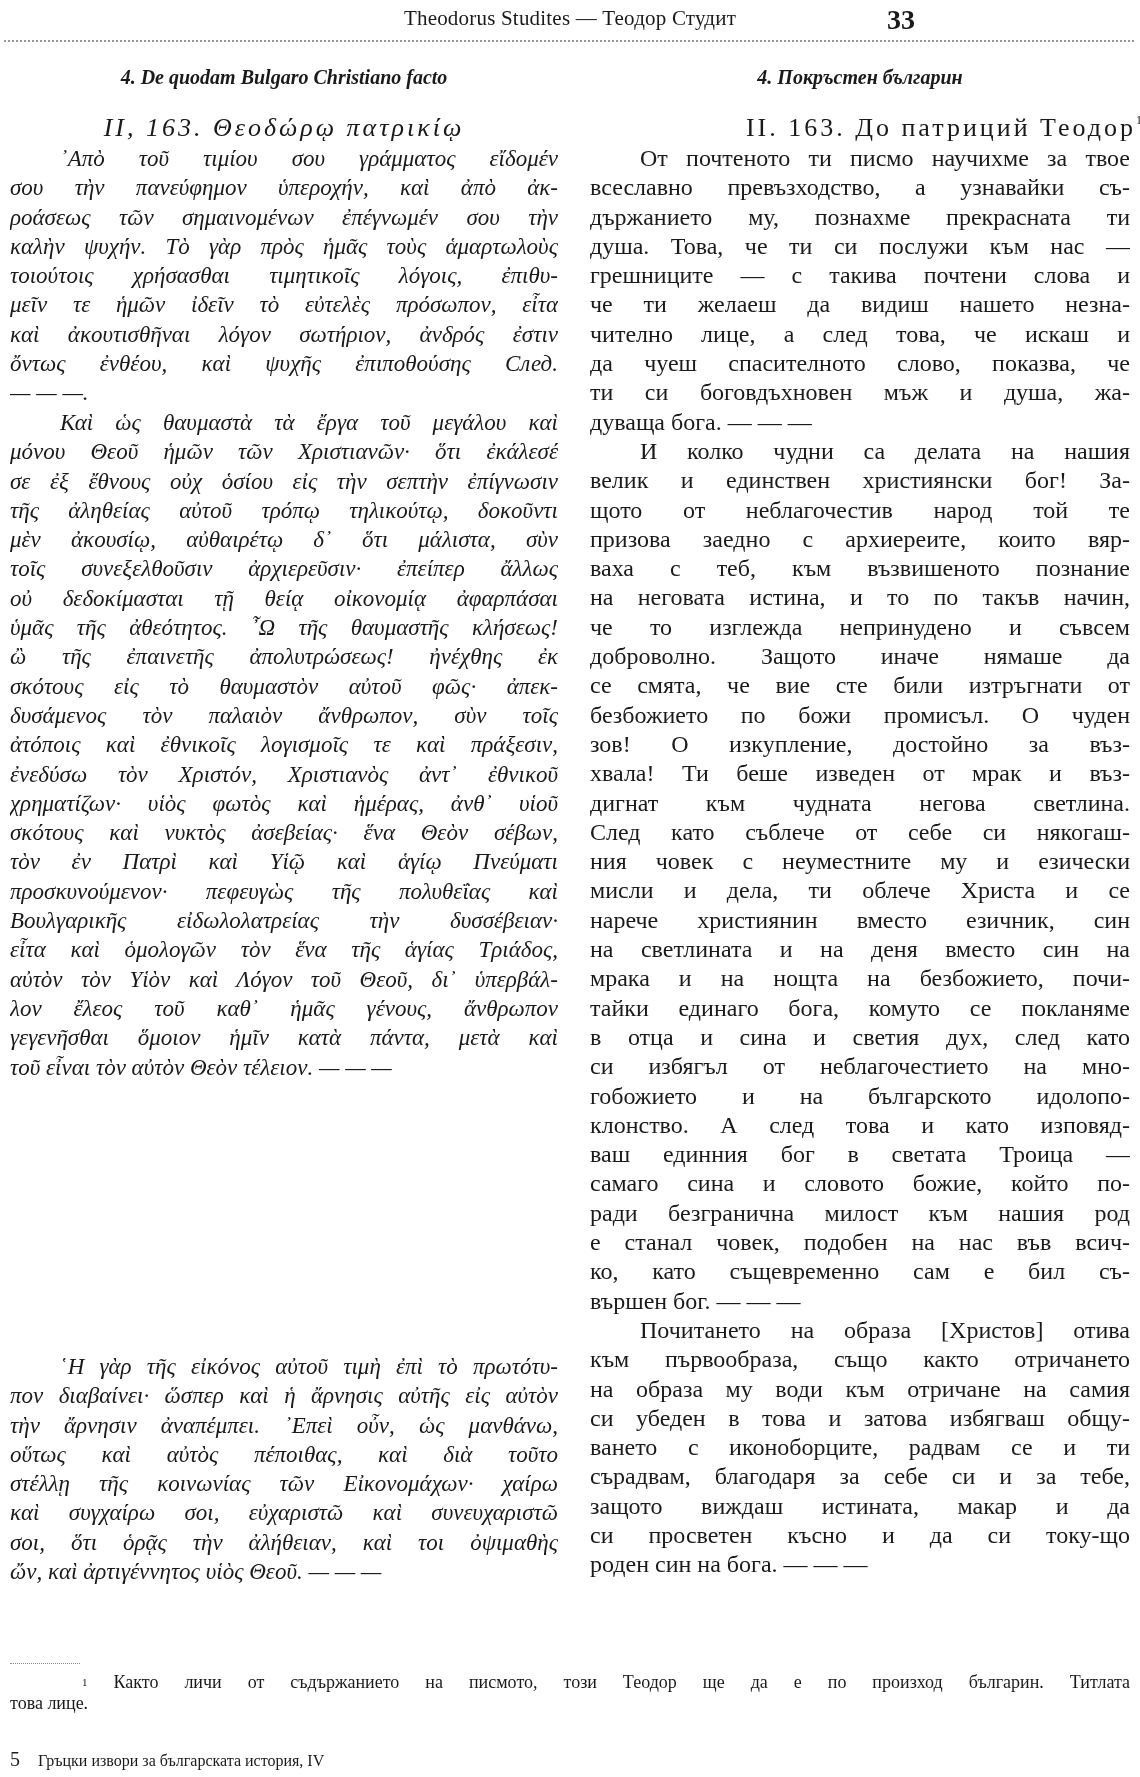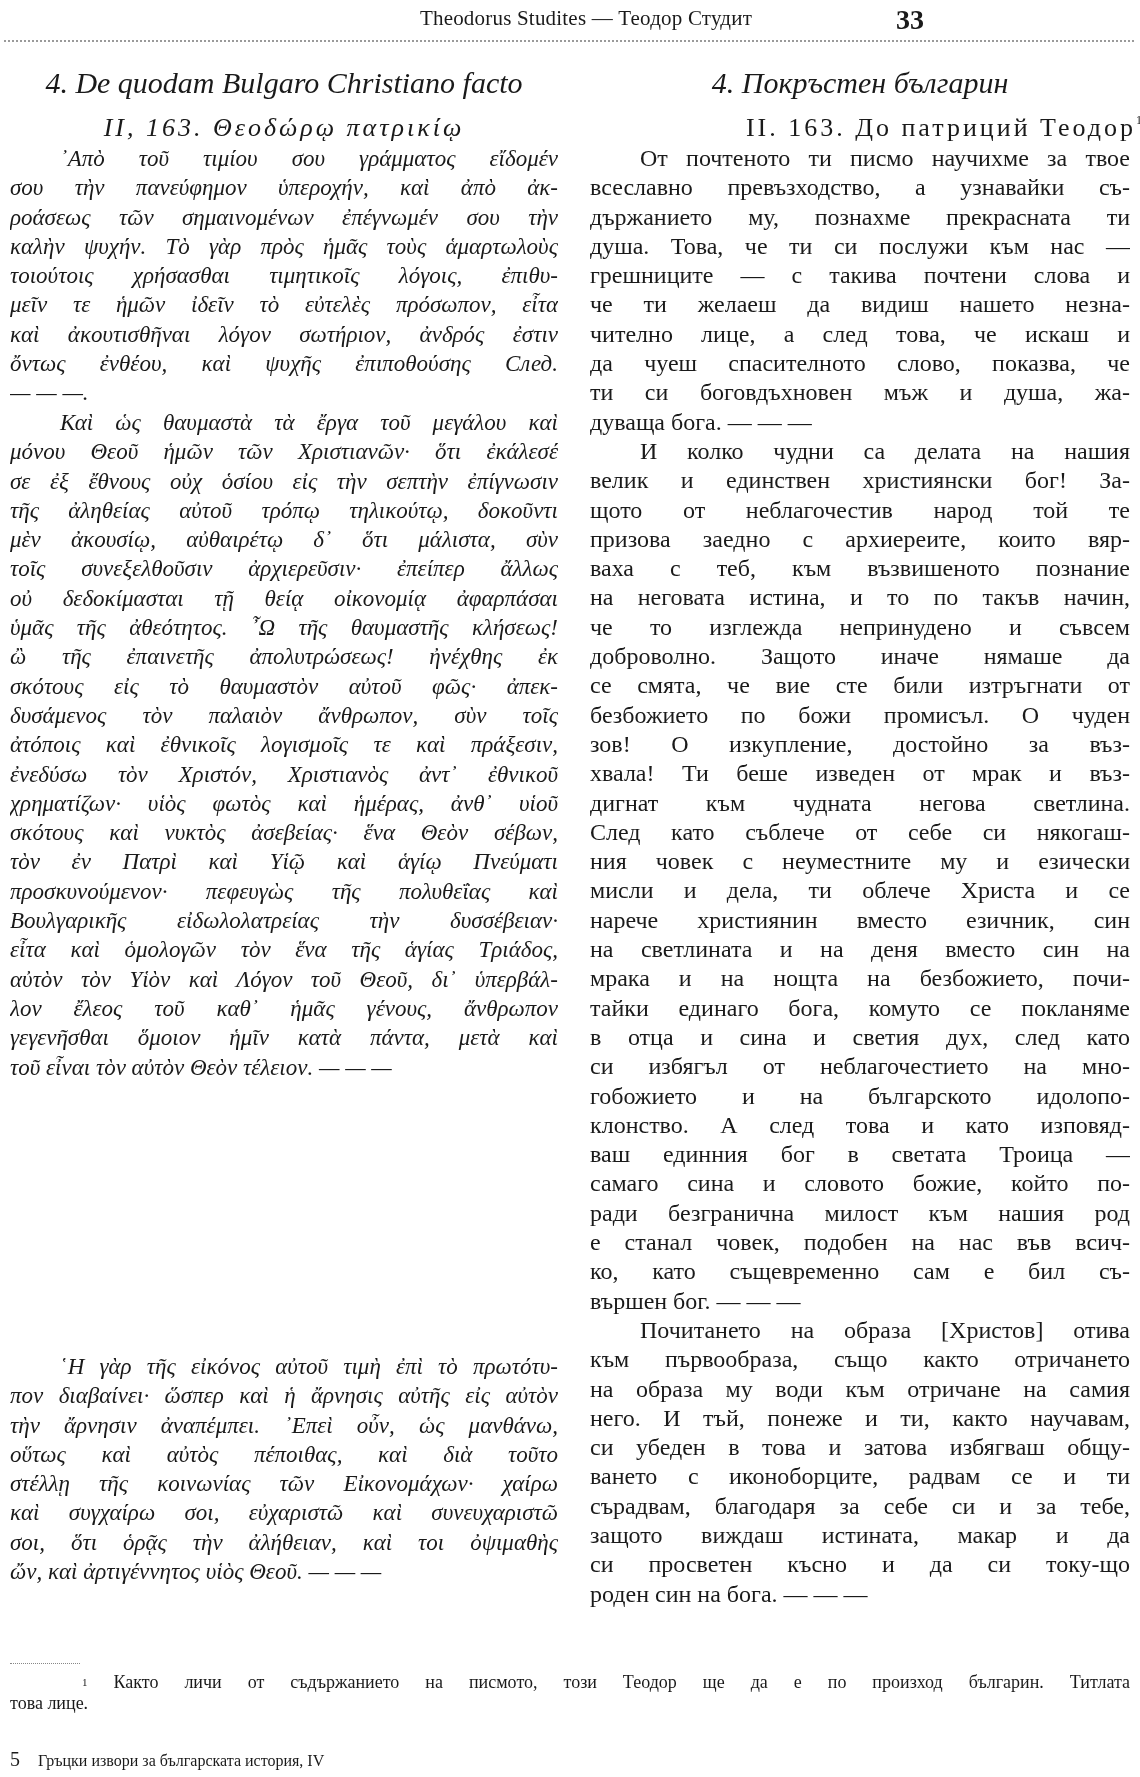--- a/index.html
+++ b/index.html
@@ -1,24 +1,24 @@
 <!DOCTYPE html>
 <html><head>
 <meta charset="utf-8">
 <style>
   html, body { margin: 0; padding: 0; background: #ffffff; }
   body { width: 1140px; height: 1777px; position: relative; overflow: hidden; color: #1a1a1a; font-family: "Liberation Serif", "DejaVu Serif", serif; }
-  .running-head { position: absolute; top: 4px; left: 16px; width: 920px; height: 34px; }
+  .running-head { position: absolute; top: 4px; left: 0; width: 920px; height: 34px; padding-left: 7px; }
   .running-title { position: absolute; left: 0; width: 1140px; top: 2px; text-align: center; font-size: 21px; letter-spacing: 0.2px; }
   .page-number { position: absolute; right: 12px; top: 0px; font-size: 28px; font-weight: bold; }
   .head-rule { position: absolute; top: 40px; left: 4px; width: 1130px; height: 0; border-top: 2px dotted #9a9a9a; }
   .col { position: absolute; top: 0; }
   .col-left { left: 10px; width: 548px; }
   .col-right { left: 590px; width: 540px; }
-  .section-title { position: absolute; top: 66px; font-size: 30px; font-style: italic; white-space: nowrap; }
+  .section-title { position: absolute; top: 66px; font-size: 20px; font-style: italic; white-space: nowrap; font-weight: bold; }
   .col-left .section-title { left: 0; width: 548px; text-align: center; }
   .col-right .section-title { left: 0; width: 540px; text-align: center; }
   .letter-title { position: absolute; top: 113px; font-size: 26px; white-space: nowrap; letter-spacing: 3px; }
   .col-left .letter-title { left: 0; width: 548px; text-align: center; font-style: italic; }
   .col-right .letter-title { left: 12px; width: 540px; text-align: right; }
   .letter-title sup { font-size: 12px; vertical-align: top; letter-spacing: 0; }
   .lines { position: absolute; left: 0; }
   .line { display: block; height: 29.3px; line-height: 29.3px; white-space: nowrap; text-align: justify; text-align-last: justify; overflow: hidden; }
   .line.last { text-align-last: left; }
   .line.indent { padding-left: 50px; }
@@ -139,21 +139,20 @@
       <span class="line">самаго сина и словото божие, който по-</span>
       <span class="line">ради безгранична милост към нашия род</span>
       <span class="line">е станал човек, подобен на нас във всич-</span>
       <span class="line">ко, като същевременно сам е бил съ-</span>
       <span class="line last">вършен бог. — — —</span>
     </div>
   <div class="lines" style="top:1316px">
       <span class="line indent">Почитането на образа [Христов] отива</span>
       <span class="line">към първообраза, също както отричането</span>
       <span class="line">на образа му води към отричане на самия</span>
-      <span class="line">него. И тъй, понеже и ти, както научавам,</span>
       <span class="line">си убеден в това и затова избягваш общу-</span>
       <span class="line">ването с иконоборците, радвам се и ти</span>
       <span class="line">сърадвам, благодаря за себе си и за тебе,</span>
       <span class="line">защото виждаш истината, макар и да</span>
       <span class="line">си просветен късно и да си току-що</span>
       <span class="line last">роден син на бога. — — —</span>
     </div>
 </div>
 
 <div class="fn-rule"></div>

